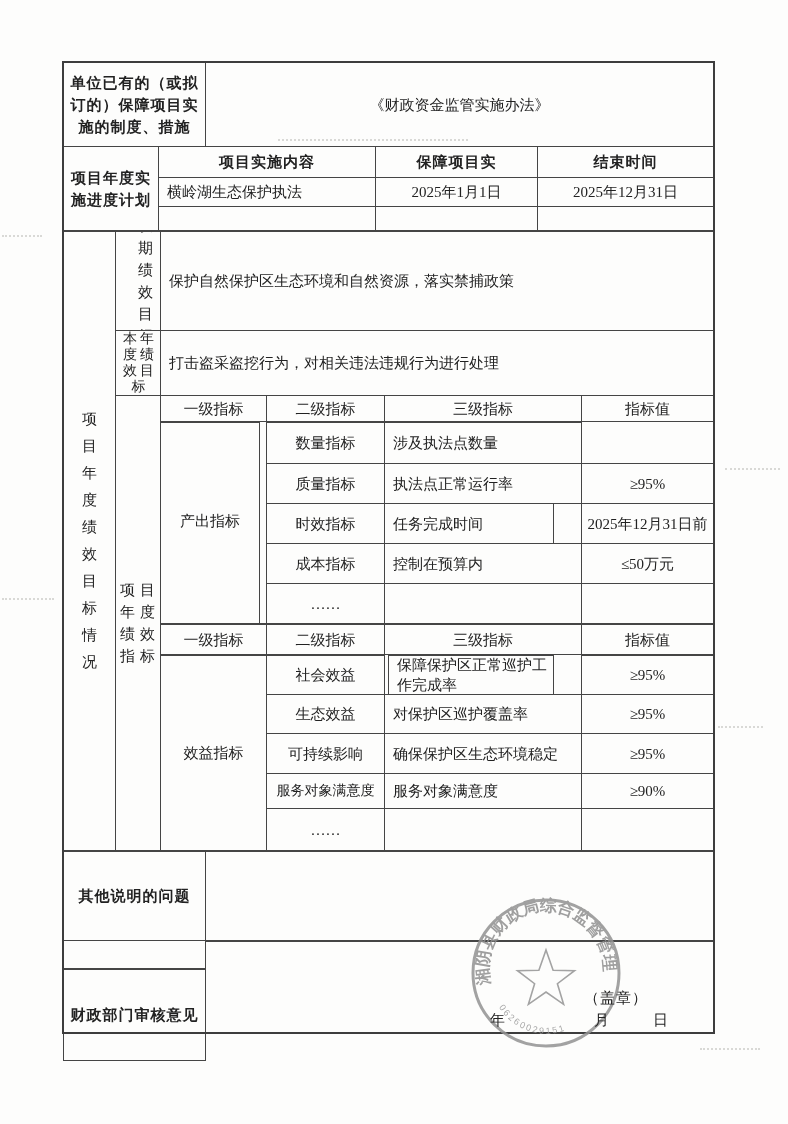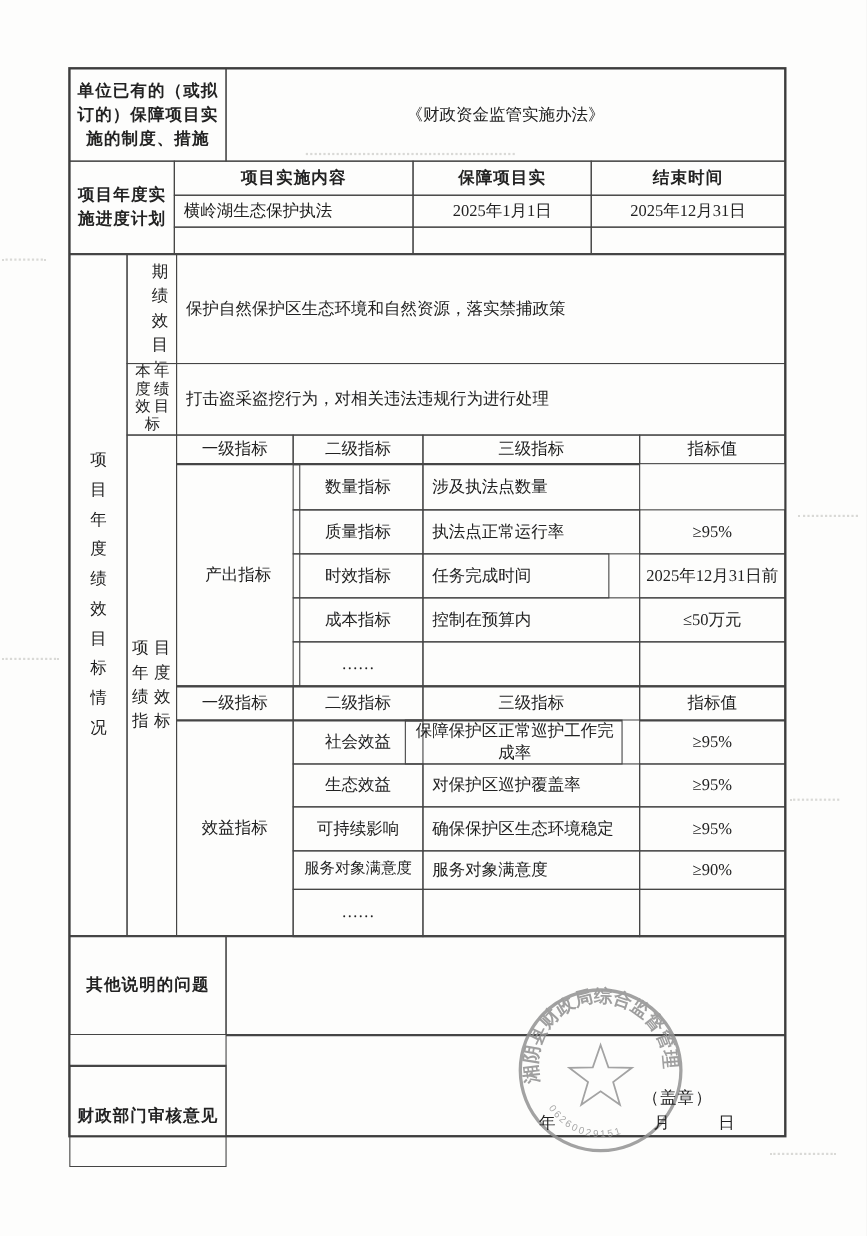--- a/index.html
+++ b/index.html
@@ -100,21 +100,21 @@
   <div class="cell pair" style="left:115px;top:395px;width:46px;height:456px;">项目
 年度
 绩效
 指标</div>
 
   <div class="cell" style="left:160px;top:395px;width:107px;height:27px;">一级指标</div>
   <div class="cell" style="left:266px;top:395px;width:119px;height:27px;">二级指标</div>
   <div class="cell" style="left:384px;top:395px;width:198px;height:27px;">三级指标</div>
   <div class="cell" style="left:581px;top:395px;width:133px;height:27px;">指标值</div>
 
-  <div class="cell tt" style="left:160px;top:421px;width:113px;height:203px;">产出指标</div>
+  <div class="cell tt" style="left:160px;top:421px;width:100px;height:203px;font-family:Liberation Mono, monospace;">产出指标</div>
 
   <div class="cell tt" style="left:266px;top:421px;width:119px;height:43px;">数量指标</div>
   <div class="cell left tt" style="left:384px;top:421px;width:198px;height:43px;">涉及执法点数量</div>
 
   <div class="cell" style="left:266px;top:463px;width:119px;height:41px;">质量指标</div>
   <div class="cell left" style="left:384px;top:463px;width:198px;height:41px;">执法点正常运行率</div>
   <div class="cell" style="left:581px;top:463px;width:133px;height:41px;">≥95%</div>
 
   <div class="cell" style="left:266px;top:503px;width:119px;height:41px;">时效指标</div>
   <div class="cell left" style="left:384px;top:503px;width:170px;height:41px;">任务完成时间</div>
@@ -129,21 +129,21 @@
   <div class="cell" style="left:581px;top:583px;width:133px;height:41px;"></div>
 
   <div class="cell tt" style="left:160px;top:623px;width:107px;height:32px;">一级指标</div>
   <div class="cell tt" style="left:266px;top:623px;width:119px;height:32px;">二级指标</div>
   <div class="cell tt" style="left:384px;top:623px;width:198px;height:32px;">三级指标</div>
   <div class="cell tt" style="left:581px;top:623px;width:133px;height:32px;">指标值</div>
 
   <div class="cell tt" style="left:160px;top:654px;width:107px;height:197px;">效益指标</div>
 
   <div class="cell tt" style="left:266px;top:654px;width:119px;height:41px;">社会效益</div>
-  <div class="cell left tt" style="left:368px;top:654px;width:198px;height:41px;text-align:center;">保障保护区正常巡护工作完成率</div>
+  <div class="cell left tt" style="left:388px;top:654px;width:166px;height:41px;">保障保护区正常巡护工作完成率</div>
   <div class="cell tt" style="left:581px;top:654px;width:133px;height:41px;">≥95%</div>
 
   <div class="cell" style="left:266px;top:694px;width:119px;height:40px;">生态效益</div>
   <div class="cell left" style="left:384px;top:694px;width:198px;height:40px;">对保护区巡护覆盖率</div>
   <div class="cell" style="left:581px;top:694px;width:133px;height:40px;">≥95%</div>
 
   <div class="cell" style="left:266px;top:733px;width:119px;height:41px;">可持续影响</div>
   <div class="cell left" style="left:384px;top:733px;width:198px;height:41px;">确保保护区生态环境稳定</div>
   <div class="cell" style="left:581px;top:733px;width:133px;height:41px;">≥95%</div>
 

